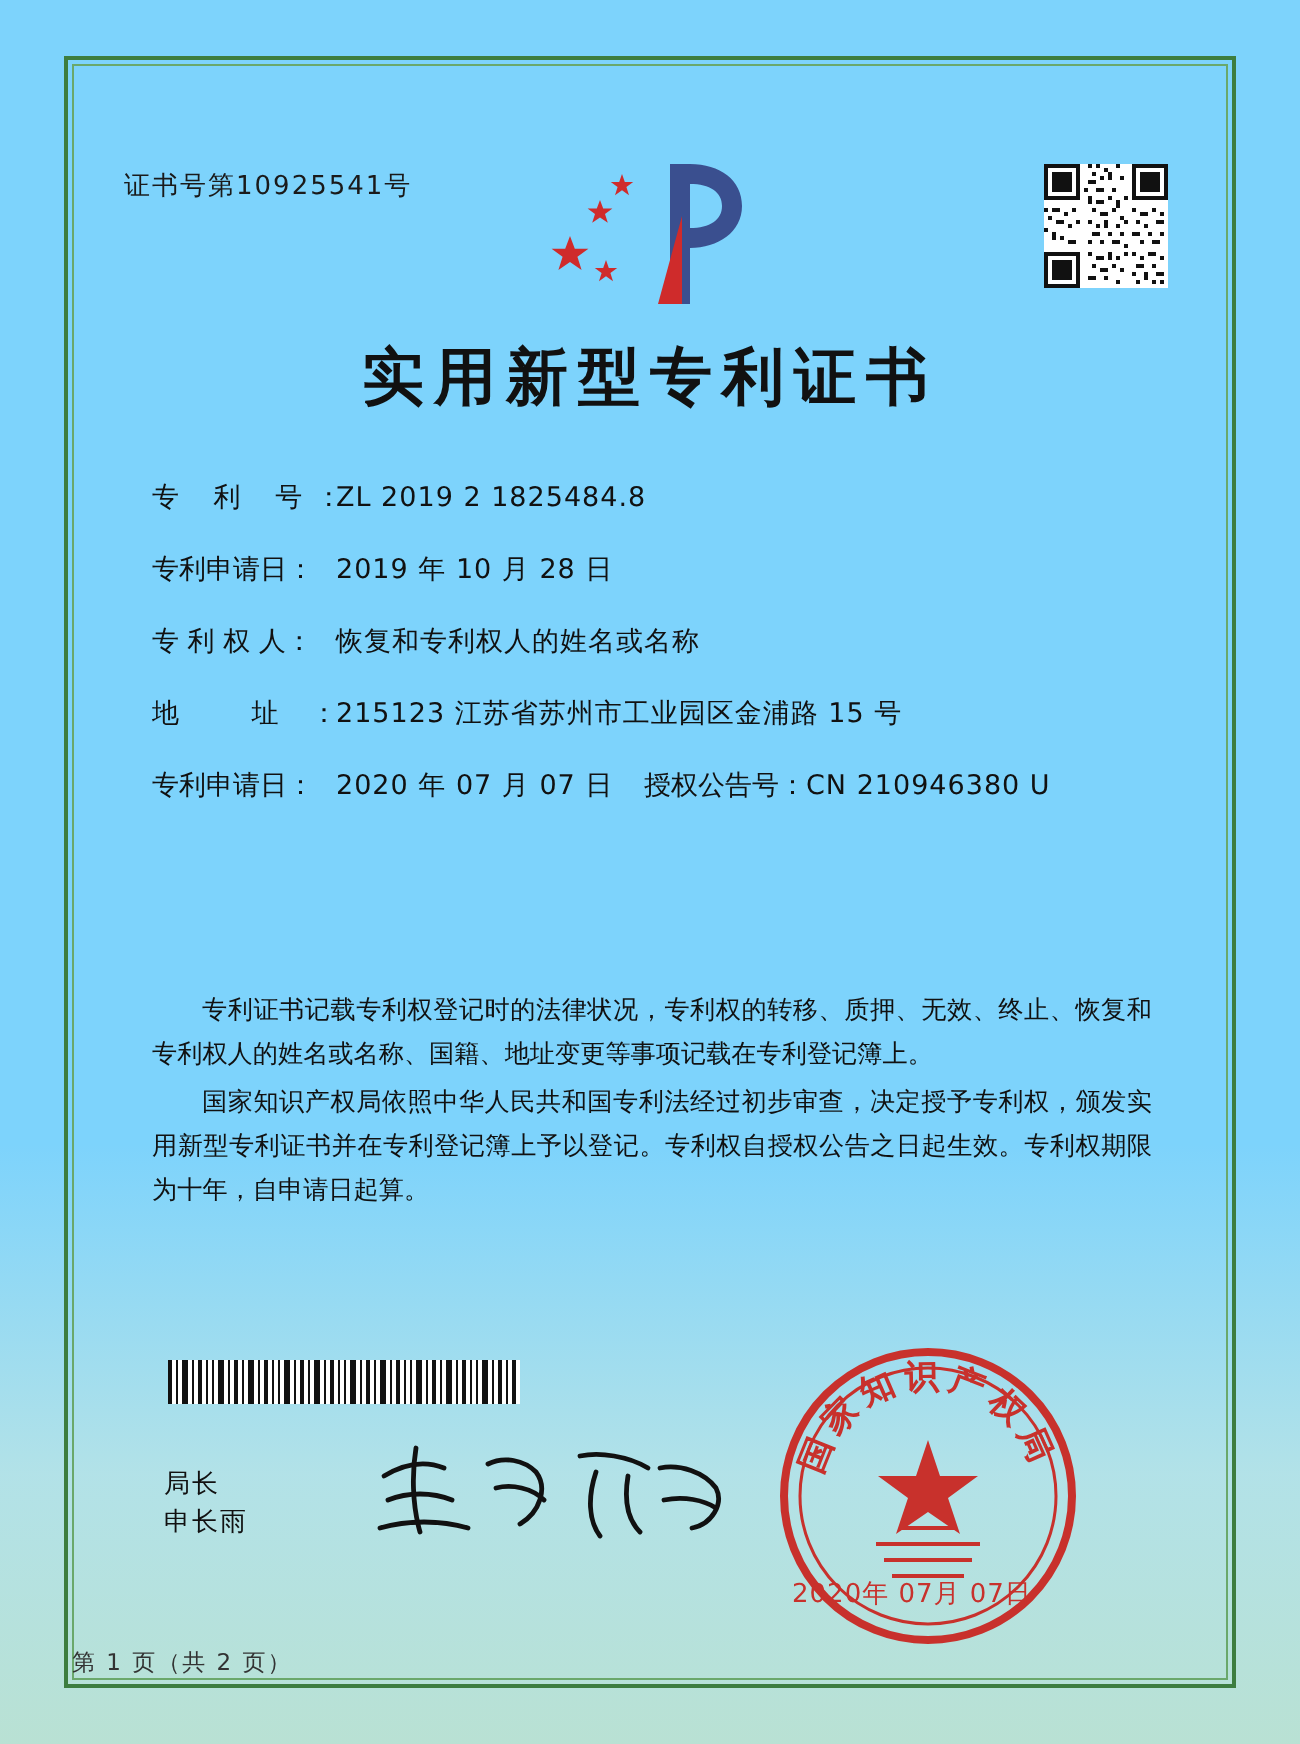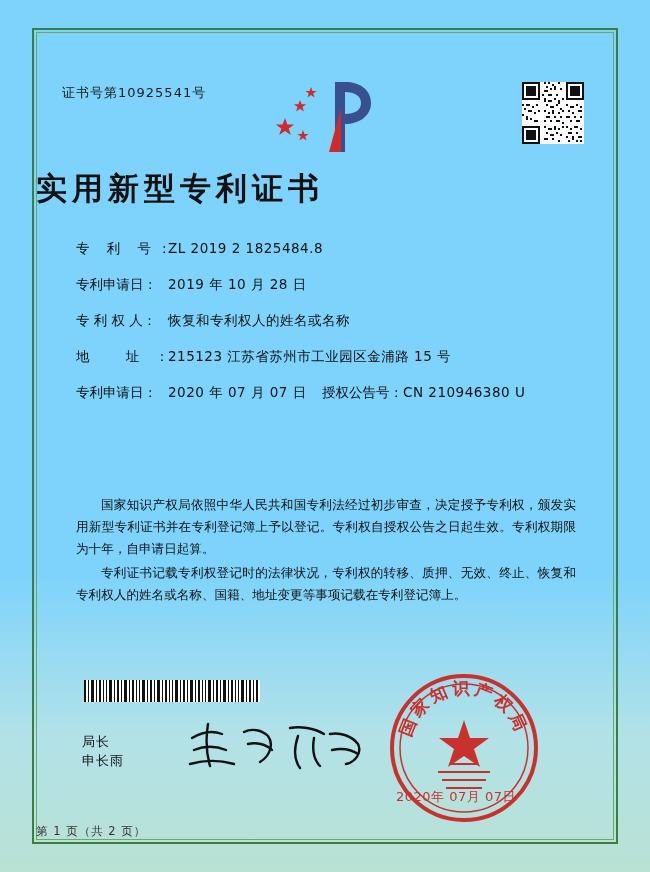--- a/index.html
+++ b/index.html
@@ -83,20 +83,21 @@
     top: 50px;
     width: 62px;
     height: 62px;
   }
 
   .title {
     position: absolute;
     left: 0;
     right: 0;
     top: 136px;
+    text-align: center;
     font-family: "DejaVu Serif", "Liberation Serif", serif;
     font-size: 31px;
     font-weight: bold;
     letter-spacing: 5px;
     color: #111;
   }
 
   
   .fields {
     position: absolute;
@@ -351,22 +352,22 @@
       <div class="row">
         <span class="lbl">专利申请日：</span><span class="val">2020 年 07 月 07 日</span>
         <span class="second">
           <span class="lbl2">授权公告号：</span><span class="val">CN 210946380 U</span>
         </span>
       </div>
 
     </div>
 
     <div class="paras">
+      <p>专利证书记载专利权登记时的法律状况，专利权的转移、质押、无效、终止、恢复和专利权人的姓名或名称、国籍、地址变更等事项记载在专利登记簿上。</p>
       <p>国家知识产权局依照中华人民共和国专利法经过初步审查，决定授予专利权，颁发实用新型专利证书并在专利登记簿上予以登记。专利权自授权公告之日起生效。专利权期限为十年，自申请日起算。</p>
-      <p>专利证书记载专利权登记时的法律状况，专利权的转移、质押、无效、终止、恢复和专利权人的姓名或名称、国籍、地址变更等事项记载在专利登记簿上。</p>
     </div>
 
     <div class="barcode">
       <svg width="176" height="22" viewBox="0 0 176 22" shape-rendering="crispEdges">
         <rect width="176" height="22" fill="#fff"></rect>
         <g fill="#111">
           <rect x="0" y="0" width="2" height="22"></rect>
             <rect x="4" y="0" width="1" height="22"></rect>
           <rect x="7" y="0" width="3" height="22"></rect>
             <rect x="12" y="0" width="1" height="22"></rect>

